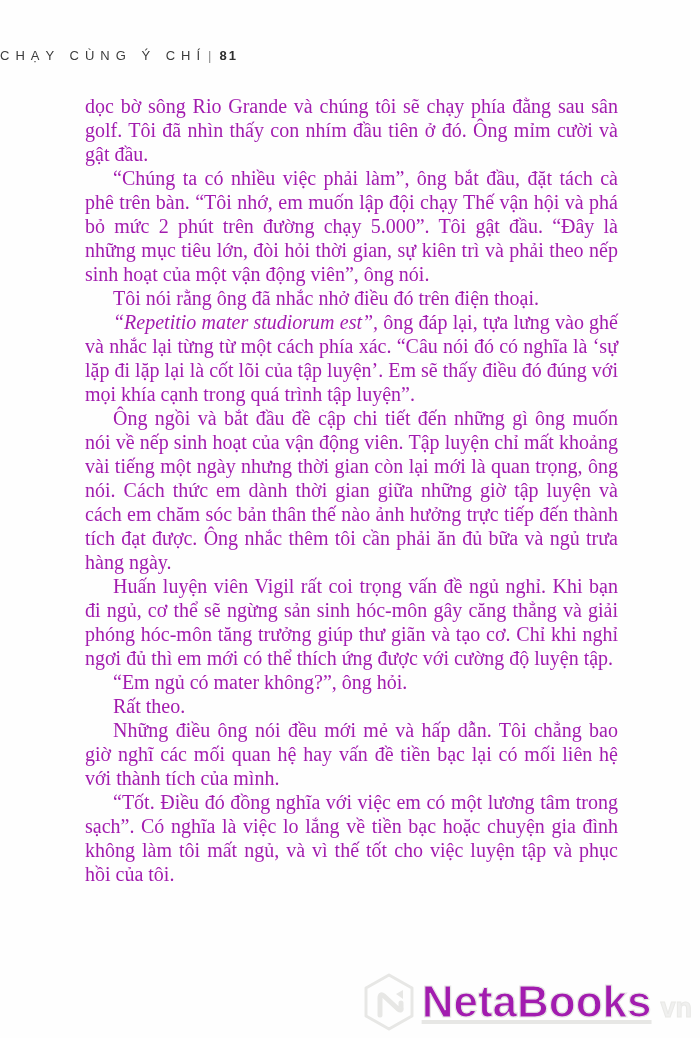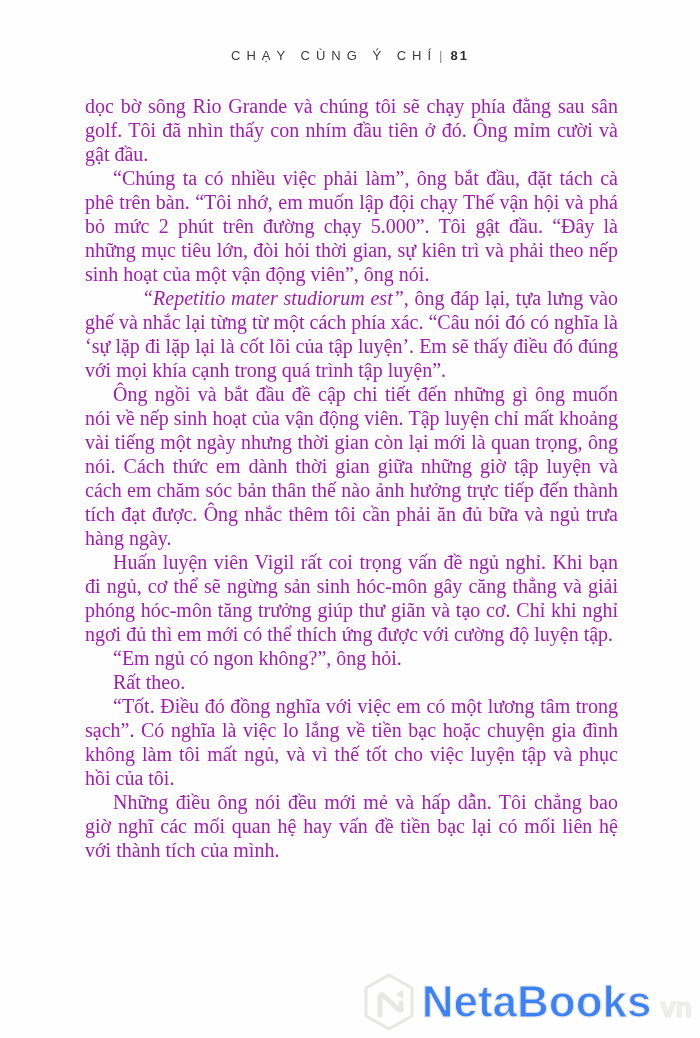--- a/index.html
+++ b/index.html
@@ -13,21 +13,21 @@
   .page {
     position: absolute;
     inset: 0;
     background: #fefefe;
   }
   .page-header {
     position: absolute;
     top: 48px;
     left: 0;
     width: 700px;
-    text-align: center;
+    text-align: left;
     font-family: "Liberation Sans", "DejaVu Sans", sans-serif;
     font-size: 13px;
     letter-spacing: 6px;
     color: #3c3c3c;
     white-space: nowrap;
   }
   .page-header .sep {
     color: #8a8a8a;
     font-weight: 300;
     letter-spacing: 6px;
@@ -44,40 +44,41 @@
     left: 85px;
     width: 533px;
     font-family: "Liberation Serif", "DejaVu Serif", serif;
     font-size: 20px;
     line-height: 24px;
     color: #a21caf;
     text-align: justify;
   }
   .para { margin: 0; }
   .para.indent { text-indent: 28px; }
-  .para em { font-style: italic; margin-left: 29px; }
+  .para em { font-style: italic; }
   .watermark {
     position: absolute;
     right: 8px;
     bottom: 6px;
     display: flex;
     align-items: center;
     gap: 7px;
     pointer-events: none;
     user-select: none;
   }
   .wm-logo { display: block; }
   .wm-text {
     font-family: "Liberation Sans", "DejaVu Sans", sans-serif;
     font-weight: bold;
     font-size: 44px;
     letter-spacing: 0px;
-    color: #3b82f6;
+    color: #a21caf;
     -webkit-text-stroke: 1.2px #e7e7e5;
     line-height: 1;
+    text-decoration: underline;
   }
   .wm-suffix {
     font-family: "Liberation Sans", "DejaVu Sans", sans-serif;
     font-weight: bold;
     font-size: 27px;
     color: #f0f0ef;
     -webkit-text-stroke: 1px #e9e9e7;
     line-height: 1;
     padding-top: 12px;
     margin-left: 2px;
@@ -88,27 +89,28 @@
 
 <div class="page">
 
   <div class="page-header">
     <span>CHẠY CÙNG Ý CHÍ</span><span class="sep">|</span><span class="pagenum">81</span>
   </div>
 
   <div class="page-body">
       <p class="para"><span>dọc bờ sông Rio Grande và chúng tôi sẽ chạy phía đằng sau sân golf. Tôi đã nhìn thấy con nhím đầu tiên ở đó. Ông mỉm cười và gật đầu.</span></p>
       <p class="para indent"><span>“Chúng ta có nhiều việc phải làm”, ông bắt đầu, đặt tách cà phê trên bàn. “Tôi nhớ, em muốn lập đội chạy Thế vận hội và phá bỏ mức 2 phút trên đường chạy 5.000”. Tôi gật đầu. “Đây là những mục tiêu lớn, đòi hỏi thời gian, sự kiên trì và phải theo nếp sinh hoạt của một vận động viên”, ông nói.</span></p>
+      <p class="para indent"><span>Tôi nói rằng ông đã nhắc nhở điều đó trên điện thoại.</span></p>
       <p class="para indent"><em>“Repetitio mater studiorum est”,</em><span> ông đáp lại, tựa lưng vào ghế và nhắc lại từng từ một cách phía xác. “Câu nói đó có nghĩa là ‘sự lặp đi lặp lại là cốt lõi của tập luyện’. Em sẽ thấy điều đó đúng với mọi khía cạnh trong quá trình tập luyện”.</span></p>
       <p class="para indent"><span>Ông ngồi và bắt đầu đề cập chi tiết đến những gì ông muốn nói về nếp sinh hoạt của vận động viên. Tập luyện chỉ mất khoảng vài tiếng một ngày nhưng thời gian còn lại mới là quan trọng, ông nói. Cách thức em dành thời gian giữa những giờ tập luyện và cách em chăm sóc bản thân thế nào ảnh hưởng trực tiếp đến thành tích đạt được. Ông nhắc thêm tôi cần phải ăn đủ bữa và ngủ trưa hàng ngày.</span></p>
       <p class="para indent"><span>Huấn luyện viên Vigil rất coi trọng vấn đề ngủ nghỉ. Khi bạn đi ngủ, cơ thể sẽ ngừng sản sinh hóc-môn gây căng thẳng và giải phóng hóc-môn tăng trưởng giúp thư giãn và tạo cơ. Chỉ khi nghỉ ngơi đủ thì em mới có thể thích ứng được với cường độ luyện tập.</span></p>
-      <p class="para indent"><span>“Em ngủ có ngon không?”, ông hỏi.</span></p>
+      <p class="para indent"><span>“Em ngủ có mater không?”, ông hỏi.</span></p>
       <p class="para indent"><span>Rất theo.</span></p>
+      <p class="para indent"><span>Những điều ông nói đều mới mẻ và hấp dẫn. Tôi chẳng bao giờ nghĩ các mối quan hệ hay vấn đề tiền bạc lại có mối liên hệ với thành tích của mình.</span></p>
       <p class="para indent"><span>“Tốt. Điều đó đồng nghĩa với việc em có một lương tâm trong sạch”. Có nghĩa là việc lo lắng về tiền bạc hoặc chuyện gia đình không làm tôi mất ngủ, và vì thế tốt cho việc luyện tập và phục hồi của tôi.</span></p>
-      <p class="para indent"><span>Những điều ông nói đều mới mẻ và hấp dẫn. Tôi chẳng bao giờ nghĩ các mối quan hệ hay vấn đề tiền bạc lại có mối liên hệ với thành tích của mình.</span></p>
     </div>
 
   <div class="watermark">
     <svg class="wm-logo" width="52" height="60" viewBox="0 0 52 60" fill="none" xmlns="http://www.w3.org/2000/svg">
       <polygon points="26,3 49,16 49,44 26,57 3,44 3,16" stroke="#e7e7e5" stroke-width="3" fill="none" stroke-linejoin="round"></polygon>
       <path d="M17 43 L17 26 Q17 21 21 24 L35 37 Q39 40 38 35 L38 31" stroke="#e7e7e5" stroke-width="5" fill="none" stroke-linecap="round" stroke-linejoin="round"></path>
       <path d="M33 22 L40 18 L40 27 Z" fill="#e7e7e5"></path>
     </svg>
     <span class="wm-text">NetaBooks</span>
     <span class="wm-suffix">vn</span>

